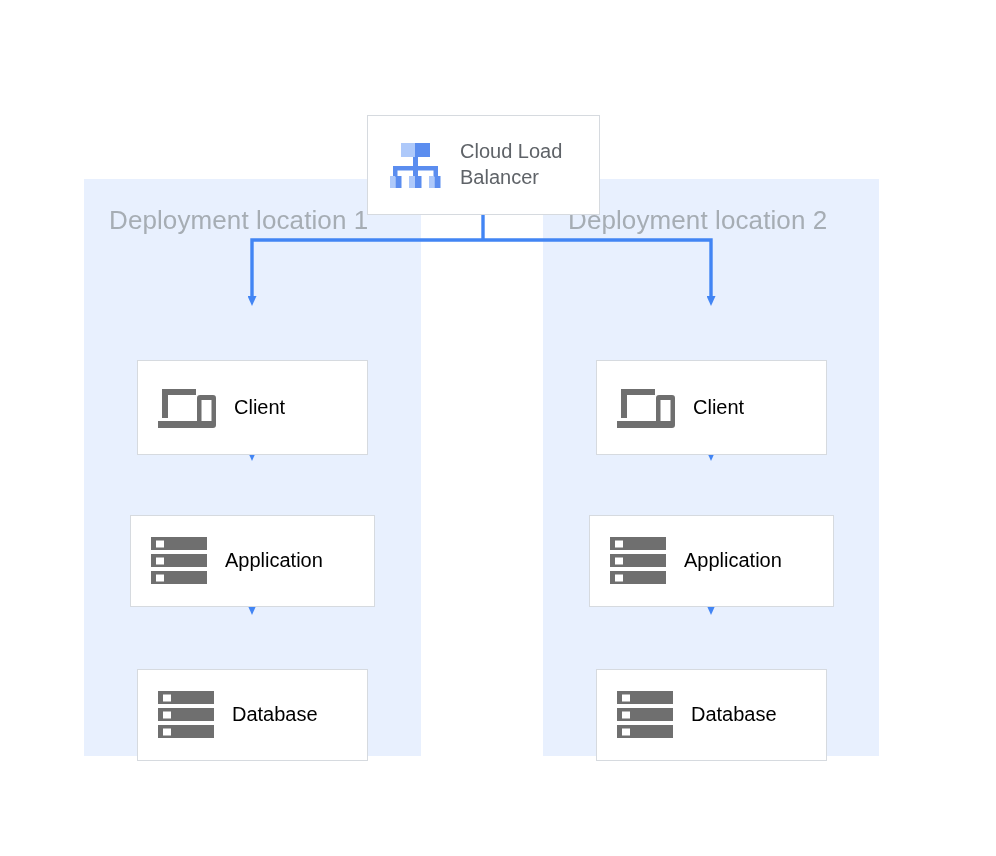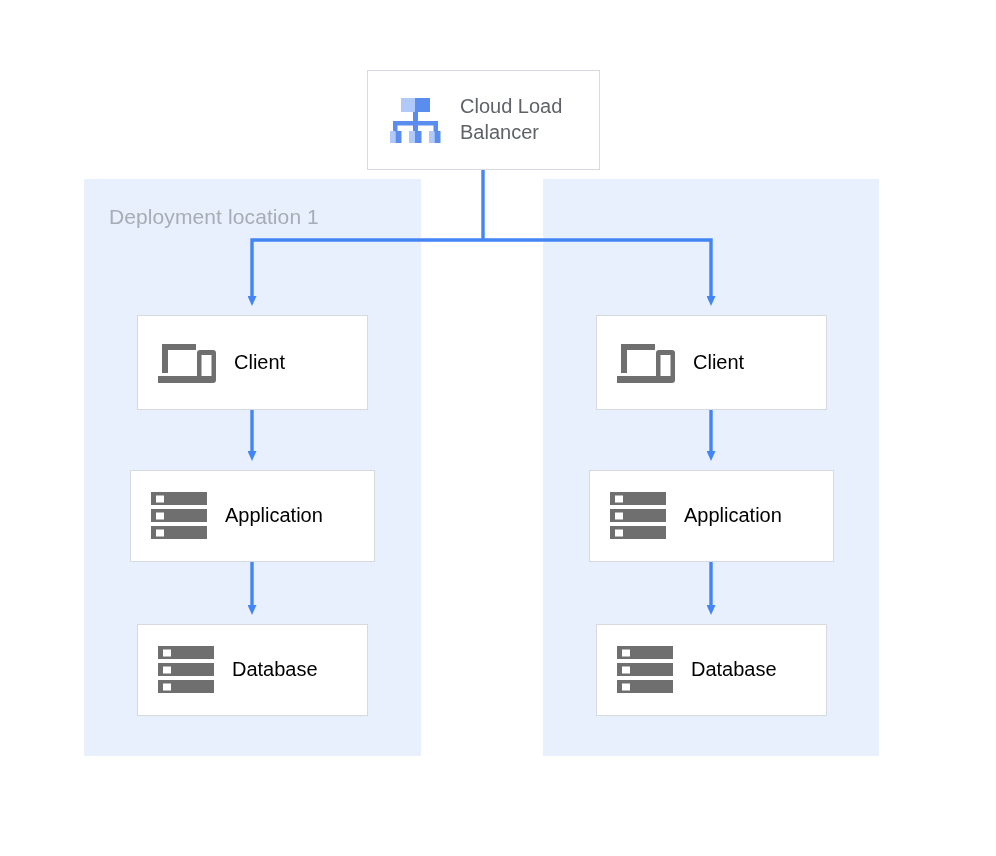--- a/index.html
+++ b/index.html
@@ -23,36 +23,37 @@
   .region {
     position: absolute;
     background: #e8f0fe;
   }
   #region-1 { left: 84px;  top: 179px; width: 337px; height: 577px; }
   #region-2 { left: 543px; top: 179px; width: 336px; height: 577px; }
 
   .region-label {
     position: absolute;
     top: 205px;
-    font-size: 21px;
+    font-size: 26px;
     color: #a6adb4;
     letter-spacing: 0.1px;
     white-space: nowrap;
   }
   #region-1-label { left: 109px; }
   #region-2-label { left: 568px; }
 
   
   .node {
     position: absolute;
     background: #ffffff;
     border: 1px solid #d6dadf;
     box-sizing: border-box;
     display: flex;
     align-items: center;
+    margin-top: 45px;
   }
   .node-label {
     font-size: 20px;
     color: #000000;
     white-space: pre-line;
     line-height: 1.28;
   }
 
   
   #node-lb {
@@ -88,20 +89,21 @@
 </style>
 </head>
 <body>
 
 <div id="canvas">
 
   <div class="region" id="region-1"></div>
   <div class="region" id="region-2"></div>
 
   <div class="region-label" id="region-1-label">Deployment location 1</div>
+  <div class="region-label" id="region-2-label">Deployment location 2</div>
 
   <svg id="wires" viewBox="0 0 996 856" xmlns="http://www.w3.org/2000/svg">
     <defs>
       <marker id="arrowhead" markerWidth="10" markerHeight="9" refX="1" refY="4.5" orient="auto" markerUnits="userSpaceOnUse">
         <path d="M0,0 L10,4.5 L0,9 Z" fill="#4285f4"></path>
       </marker>
     </defs>
 
     <path d="M483,170 L483,240" stroke="#4285f4" stroke-width="3.4" fill="none"></path>
 

